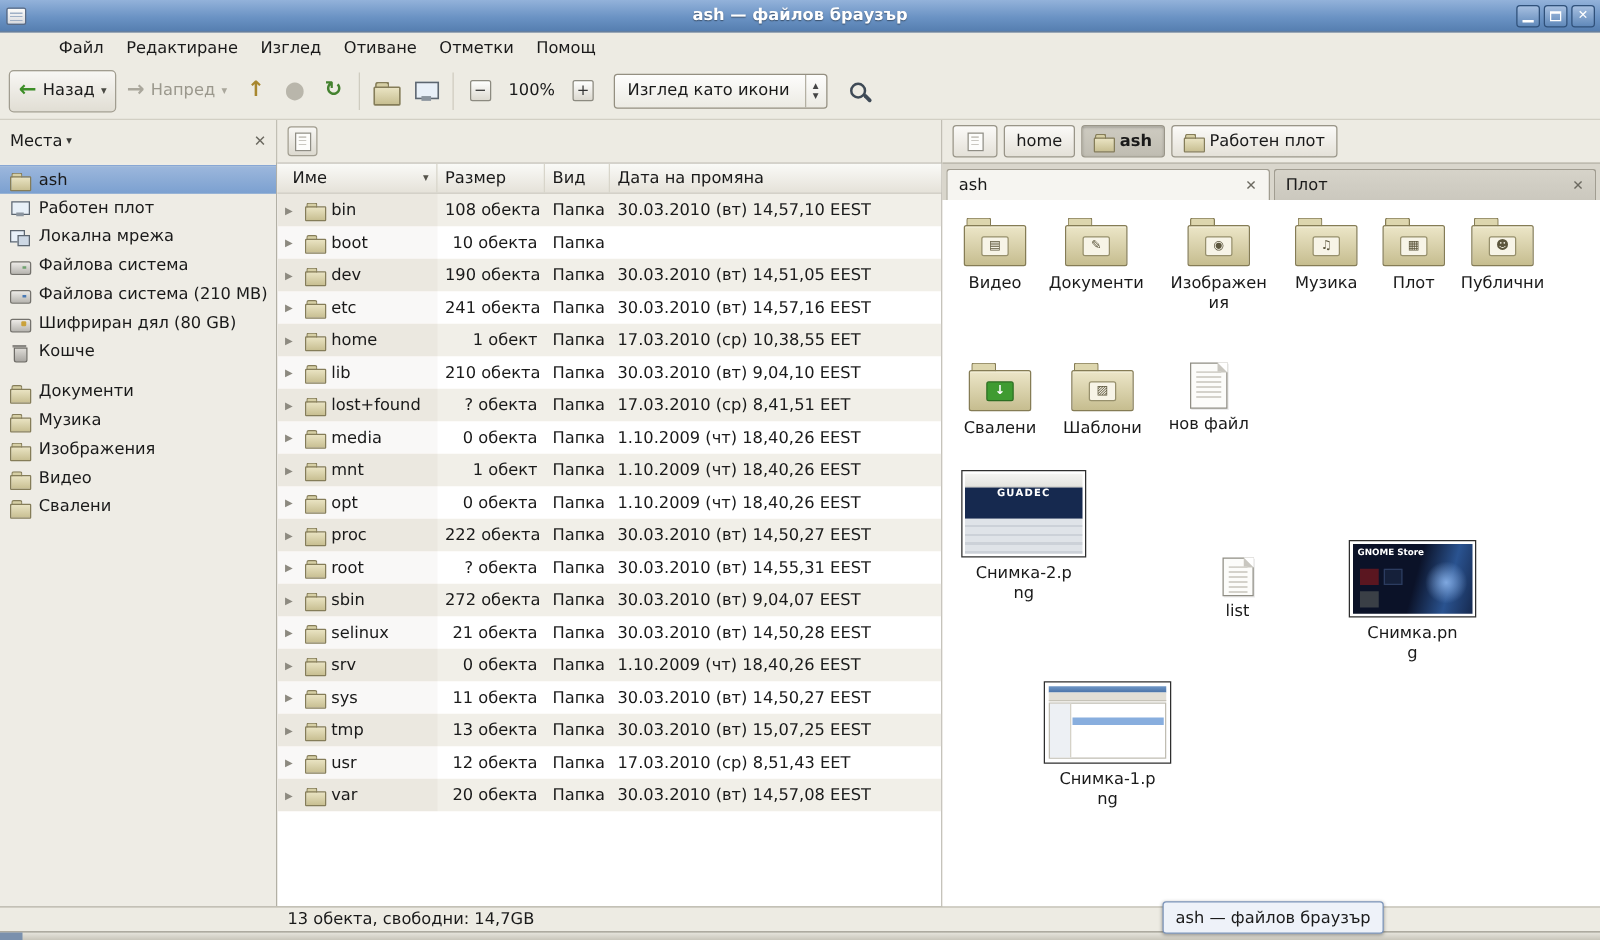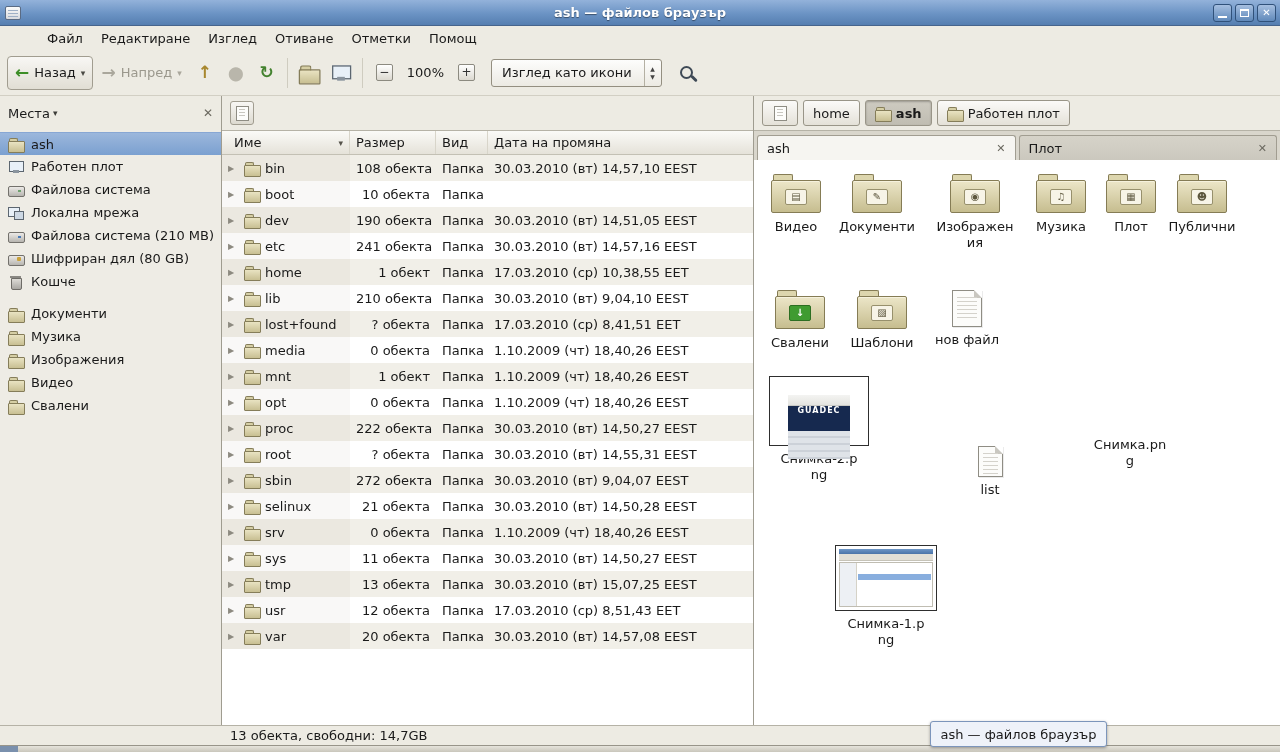--- a/index.html
+++ b/index.html
@@ -130,21 +130,21 @@
   .emblem { position:absolute; left:50%; top:58%; transform:translate(-50%,-50%); width:22px; height:16px; background:#f7f4e7; border:1px solid #97906c; border-radius:2px; font-size:10px; line-height:14px; text-align:center; color:#5c563d; font-style:normal; }
   .em-download { color:#fff; background:#3f9b31; border-color:#2c6e22; font-weight:bold; }
 
   
   .page-icon { position:relative; width:30px; height:37px; background:#fcfcfa; border:1px solid #8f8d84; display:block; flex:none; box-shadow:1px 1px 0 rgba(0,0,0,.08); }
   .page-icon::after { content:""; position:absolute; left:4px; right:4px; top:6px; height:22px; background:repeating-linear-gradient(#d4d2cb 0 1px, transparent 1px 4px); }
   .pg-fold { position:absolute; top:-1px; right:-1px; border-style:solid; border-width:0 8px 8px 0; border-color:transparent #fff #c9c7c0 transparent; display:block; }
   .page-icon.small { width:25px; height:31px; }
 
   
-  .thumb { display:block; position:relative; border:1px solid #2e2e2e; background:#fff; padding:18px; flex:none; }
+  .thumb { display:block; position:relative; border:1px solid #2e2e2e; background:#fff; padding:2px; flex:none; }
   .thumb i, .thumb b, .thumb span { display:block; font-style:normal; }
   .t-webpage { width:100px; height:70px; }
   .tw-top { height:11px; background:linear-gradient(#f4f4f2,#e4e4e0); border-bottom:1px solid #c9c9c4; }
   .tw-banner { height:25px; background:#16294f; color:#fff; font-size:8px; font-weight:bold; letter-spacing:1px; display:flex; align-items:center; justify-content:center; }
   .tw-body { height:28px; background:repeating-linear-gradient(#dfe3e8 0 5px,#ccd1d8 5px 7px); }
   .t-store { width:102px; height:62px; background:linear-gradient(105deg,#0b1228 52%,#2a5390 78%,#16294f) content-box, #fff; }
   .ts-text { position:absolute; top:5px; left:6px; color:#fff; font-size:7px; font-weight:bold; }
   .ts-shirt { position:absolute; width:15px; height:13px; }
   .ts-shirt.s1 { left:8px; top:22px; background:#5a1620; }
   .ts-shirt.s2 { left:27px; top:22px; background:#15203a; border:1px solid #2c3c60; }
@@ -251,26 +251,26 @@
       <div class="side-list">
           <div class="side-item selected">
             <span class="mi mi-folder"></span>
             <span class="side-label">ash</span>
           </div>
           <div class="side-item">
             <span class="mi mi-monitor"></span>
             <span class="side-label">Работен плот</span>
           </div>
           <div class="side-item">
+            <span class="mi mi-network"></span>
+            <span class="side-label">Локална мрежа</span>
+          </div>
+          <div class="side-item">
             <span class="mi mi-drive"></span>
             <span class="side-label">Файлова система</span>
-          </div>
-          <div class="side-item">
-            <span class="mi mi-network"></span>
-            <span class="side-label">Локална мрежа</span>
           </div>
           <div class="side-item">
             <span class="mi mi-drive mi-usb"></span>
             <span class="side-label">Файлова система (210 MB)</span>
           </div>
           <div class="side-item">
             <span class="mi mi-drive mi-lock"></span>
             <span class="side-label">Шифриран дял (80 GB)</span>
           </div>
           <div class="side-item">
@@ -622,20 +622,27 @@
             </span>
             <span class="ivlabel">Снимка-2.png</span>
           </div>
           <div class="ivitem k-file">
             <span class="page-icon small">
               <i class="pg-fold"></i>
             </span>
             <span class="ivlabel">list</span>
           </div>
           <div class="ivitem k-thumb v-store">
+            <span class="thumb t-store">
+              <b class="ts-text">GNOME Store</b>
+              <i class="ts-shirt s1"></i>
+              <i class="ts-shirt s2"></i>
+              <i class="ts-shirt s3"></i>
+              <i class="ts-glow"></i>
+            </span>
             <span class="ivlabel">Снимка.png</span>
           </div>
           <div class="ivitem k-thumb v-window">
             <span class="thumb t-window">
               <i class="twn-title"></i>
               <i class="twn-tools"></i>
               <span class="twn-body">
                 <i class="twn-side"></i>
                 <i class="twn-row"></i>
               </span>

